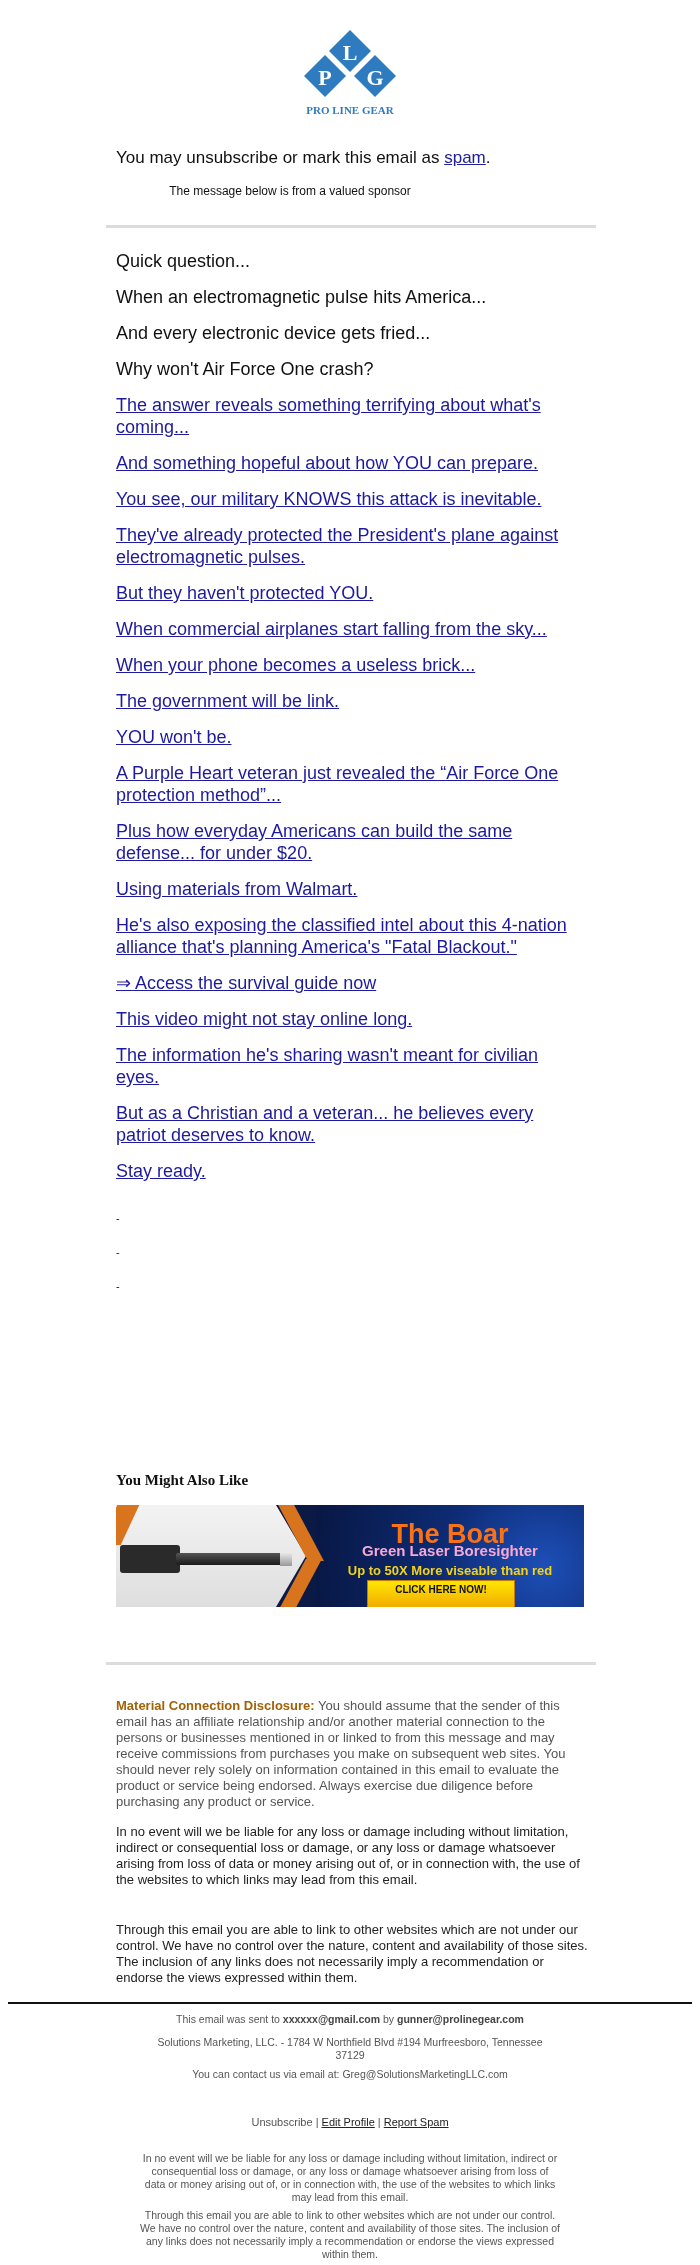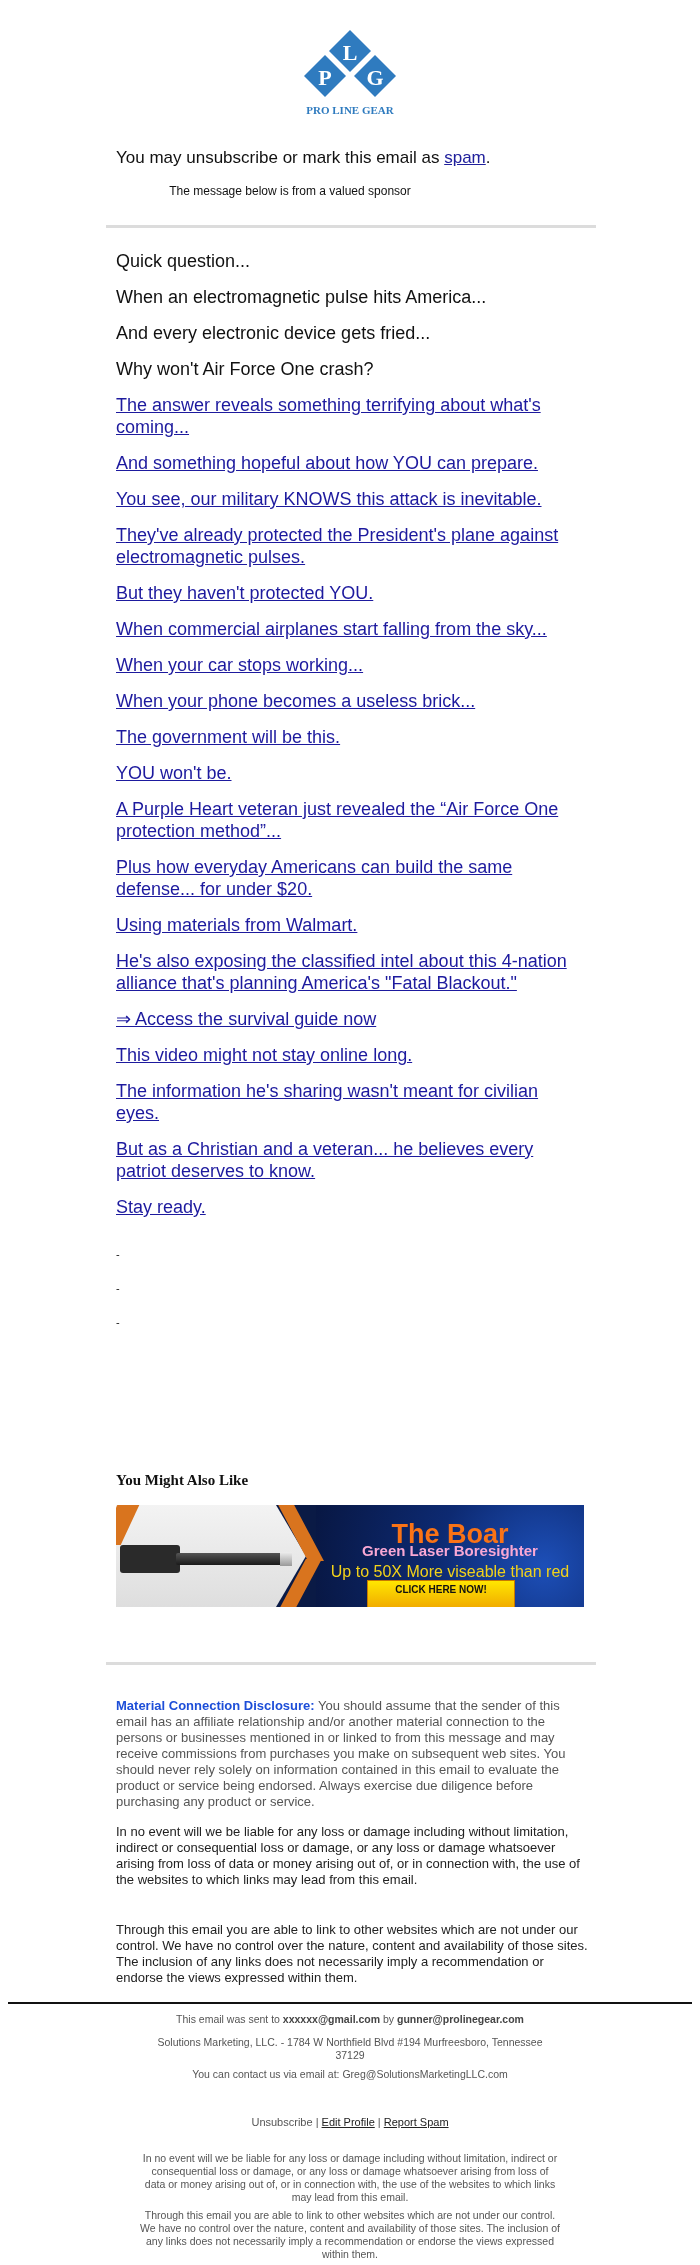--- a/index.html
+++ b/index.html
@@ -27,27 +27,27 @@
     .banner .left { position: absolute; left: 0; top: 0; width: 190px; height: 102px; background: linear-gradient(180deg, #f3f3f3, #dedede); clip-path: polygon(0 0, 160px 0, 190px 51px, 160px 102px, 0 102px); }
     .banner .stripe1 { position: absolute; left: -8px; top: 0; width: 22px; height: 40px; background: #d9741e; transform: skewX(-25deg); }
     .banner .stripe2 { position: absolute; left: 176px; top: -4px; width: 16px; height: 60px; background: #d9741e; transform: skewX(28deg); }
     .banner .stripe3 { position: absolute; left: 176px; top: 54px; width: 16px; height: 52px; background: #d9741e; transform: skewX(-28deg); }
     .banner .right { position: absolute; left: 200px; top: 0; width: 268px; height: 102px; background: radial-gradient(circle at 85% 60%, #1d4fb8 0%, #0d2a72 45%, #081743 100%); }
     .banner .barrel { position: absolute; left: 4px; top: 40px; width: 60px; height: 28px; background: #2a2a2a; border-radius: 3px; }
     .banner .barrel2 { position: absolute; left: 60px; top: 48px; width: 112px; height: 12px; background: linear-gradient(180deg, #555, #1a1a1a); border-radius: 2px; }
     .banner .tip { position: absolute; left: 164px; top: 47px; width: 12px; height: 14px; background: linear-gradient(180deg, #eee, #999); }
     .banner .title { position: absolute; left: 200px; width: 268px; top: 14px; text-align: center; color: #f97316; font-weight: bold; font-size: 27px; line-height: 30px; }
     .banner .subtitle { position: absolute; left: 200px; width: 268px; top: 37px; text-align: center; color: #f9a8d4; font-weight: bold; font-size: 15px; }
-    .banner .tagline { position: absolute; left: 200px; width: 268px; top: 58px; text-align: center; color: #f2d21a; font-weight: normal; font-size: 16px; }
+    .banner .tagline { position: absolute; left: 200px; width: 268px; top: 58px; text-align: center; color: #f2d21a; font-weight: bold; font-size: 13px; }
     .banner .cta { position: absolute; left: 251px; top: 75px; width: 148px; height: 30px; background: linear-gradient(180deg, #ffe600, #f0a800); color: #111; font-size: 10px; font-weight: bold; text-align: center; line-height: 18px; border: 1px solid #c77a00; }
 
     .divider-mid { position: absolute; left: 106px; width: 490px; top: 1662px; height: 3px; background: #dcdcdc; }
 
     .disclosure { position: absolute; left: 116px; top: 1698px; width: 475px; font-size: 13px; line-height: 16px; color: #555; }
-    .disclosure b { color: #1d4ed8; }
+    .disclosure b { color: #a16207; }
     .legal1 { position: absolute; left: 116px; top: 1824px; width: 475px; font-size: 13px; line-height: 16px; color: #222; }
     .legal2 { position: absolute; left: 116px; top: 1922px; width: 475px; font-size: 13px; line-height: 16px; color: #222; }
 
     .divider-black { position: absolute; left: 8px; width: 684px; top: 2002px; height: 2px; background: #111; }
 
     .footer { position: absolute; left: 100px; width: 500px; text-align: center; font-size: 10.5px; color: #555; line-height: 13px; }
     .footer b { color: #444; }
     .footer a { color: #222; text-decoration: underline; }
     .f-sent { top: 2013px; }
     .f-addr { top: 2036px; left: 150px; width: 400px; }
@@ -82,23 +82,22 @@
   <p class="plain">Quick question...</p>
   <p class="plain">When an electromagnetic pulse hits America...</p>
   <p class="plain">And every electronic device gets fried...</p>
   <p class="plain">Why won't Air Force One crash?</p>
   <p class="link"><a href="#">The answer reveals something terrifying about what's coming...</a></p>
   <p class="link"><a href="#">And something hopeful about how YOU can prepare.</a></p>
   <p class="link"><a href="#">You see, our military KNOWS this attack is inevitable.</a></p>
   <p class="link"><a href="#">They've already protected the President's plane against electromagnetic pulses.</a></p>
   <p class="link"><a href="#">But they haven't protected YOU.</a></p>
   <p class="link"><a href="#">When commercial airplanes start falling from the sky...</a></p>
-  <p class="link"><a href="#">When your car stops working...</a></p>
   <p class="link"><a href="#">When your phone becomes a useless brick...</a></p>
-  <p class="link"><a href="#">The government will be this.</a></p>
+  <p class="link"><a href="#">The government will be link.</a></p>
   <p class="link"><a href="#">YOU won't be.</a></p>
   <p class="link"><a href="#">A Purple Heart veteran just revealed the “Air Force One protection method”...</a></p>
   <p class="link"><a href="#">Plus how everyday Americans can build the same defense... for under $20.</a></p>
   <p class="link"><a href="#">Using materials from Walmart.</a></p>
   <p class="link"><a href="#">He's also exposing the classified intel about this 4-nation alliance that's planning America's "Fatal Blackout."</a></p>
   <p class="link"><a href="#">⇒ Access the survival guide now</a></p>
   <p class="link"><a href="#">This video might not stay online long.</a></p>
   <p class="link"><a href="#">The information he's sharing wasn't meant for civilian eyes.</a></p>
   <p class="link"><a href="#">But as a Christian and a veteran... he believes every patriot deserves to know.</a></p>
   <p class="link" style="margin-bottom:30px;"><a href="#">Stay ready.</a></p>

